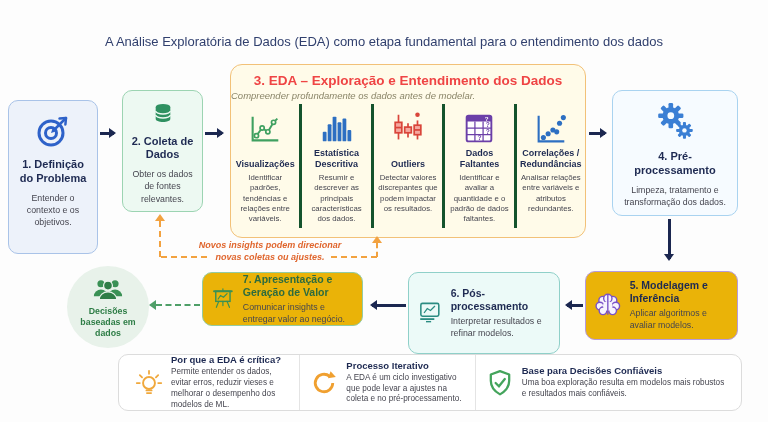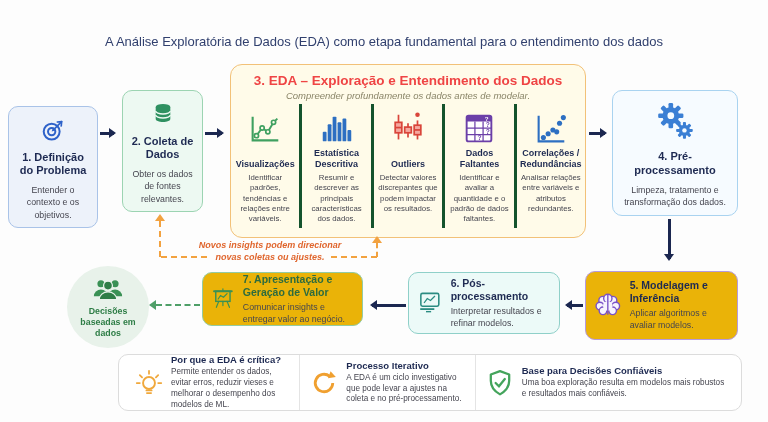--- a/index.html
+++ b/index.html
@@ -4,37 +4,37 @@
 <style>
   html,body{margin:0;padding:0;}
   body{width:768px;height:422px;background:#fff;font-family:"Liberation Sans","DejaVu Sans",sans-serif;}
   .canvas{position:relative;width:768px;height:422px;background:#fdfdfd;overflow:hidden;}
 
   .title{position:absolute;top:5px;left:0;width:100%;text-align:center;font-size:23px;font-weight:bold;color:#1c2951;letter-spacing:-.3px;}
   .subtitle{position:absolute;top:34px;left:0;width:100%;text-align:center;font-size:13px;color:#31406e;}
 
   .stage{position:absolute;border-radius:10px;box-sizing:border-box;}
   .vert{display:flex;flex-direction:column;align-items:center;text-align:center;padding:10px 5px 6px;}
-  .s1{left:8px;top:106px;width:90px;height:122px;background:#edf2fa;border:1.5px solid #a9c3e8;}
+  .s1{left:8px;top:100px;width:90px;height:154px;background:#edf2fa;border:1.5px solid #a9c3e8;}
   .s2{left:122px;top:90px;width:81px;height:122px;background:#edf9f2;border:1.5px solid #9cd4b2;}
   .s4{left:612px;top:90px;width:126px;height:126px;background:#f6fbff;border:1.5px solid #a9d3f0;}
   .stage-title{font-size:11px;font-weight:bold;color:#1e2a52;line-height:1.25;margin-top:7px;}
   .stage-desc{font-size:8.8px;color:#45454f;line-height:1.4;margin-top:6px;}
 
   .horiz{display:flex;align-items:center;padding:8px;gap:8px;}
   .s7{left:202px;top:272px;width:161px;height:54px;background:#eab308;border:1.5px solid #93cba4;}
-  .s6{left:408px;top:272px;width:152px;height:62px;background:#ecfaf8;border:1.5px solid #8fd0c9;}
+  .s6{left:408px;top:272px;width:152px;height:82px;background:#ecfaf8;border:1.5px solid #8fd0c9;}
   .s5{left:585px;top:271px;width:153px;height:69px;background:#eab308;border:1.5px solid #b49ae0;}
   .h-title{font-size:10.5px;font-weight:bold;color:#1e2a52;line-height:1.25;}
   .s7 .h-title{color:#2c6b3f;}
   .h-desc{font-size:8.8px;color:#45454f;line-height:1.35;margin-top:3px;}
 
   .eda{position:absolute;left:230px;top:64px;width:356px;height:174px;background:#fffbe9;border:1.5px solid #f2c178;border-radius:12px;box-sizing:border-box;}
   .eda-title{text-align:center;font-size:13.5px;font-weight:bold;color:#ef4444;margin-top:8px;}
-  .eda-sub{text-align:center;font-size:9.5px;font-style:italic;color:#8a8568;margin-top:2px;}
+  .eda-sub{font-size:9.5px;font-style:italic;color:#8a8568;margin-top:2px;}
   .eda-cols{display:flex;margin-top:3px;height:124px;}
   .eda-col{flex:1;display:flex;flex-direction:column;align-items:center;text-align:center;padding:0 3px;}
   .eda-col + .eda-col{border-left:3px solid #14532d;}
   .eda-icon{height:44px;display:flex;align-items:flex-end;}
   .eda-col-title{height:21px;display:flex;align-items:flex-end;justify-content:center;font-size:9px;font-weight:bold;color:#1e2a52;line-height:1.15;}
   .eda-col-desc{font-size:7.8px;color:#45454f;line-height:1.32;margin-top:4px;}
 
   .circle{position:absolute;left:67px;top:266px;width:82px;height:82px;border-radius:50%;background:#e8f2ea;display:flex;flex-direction:column;align-items:center;justify-content:center;text-align:center;}
   .circle-label{font-size:8.8px;font-weight:bold;color:#2e7d46;line-height:1.25;margin-top:1px;max-width:62px;}
 

